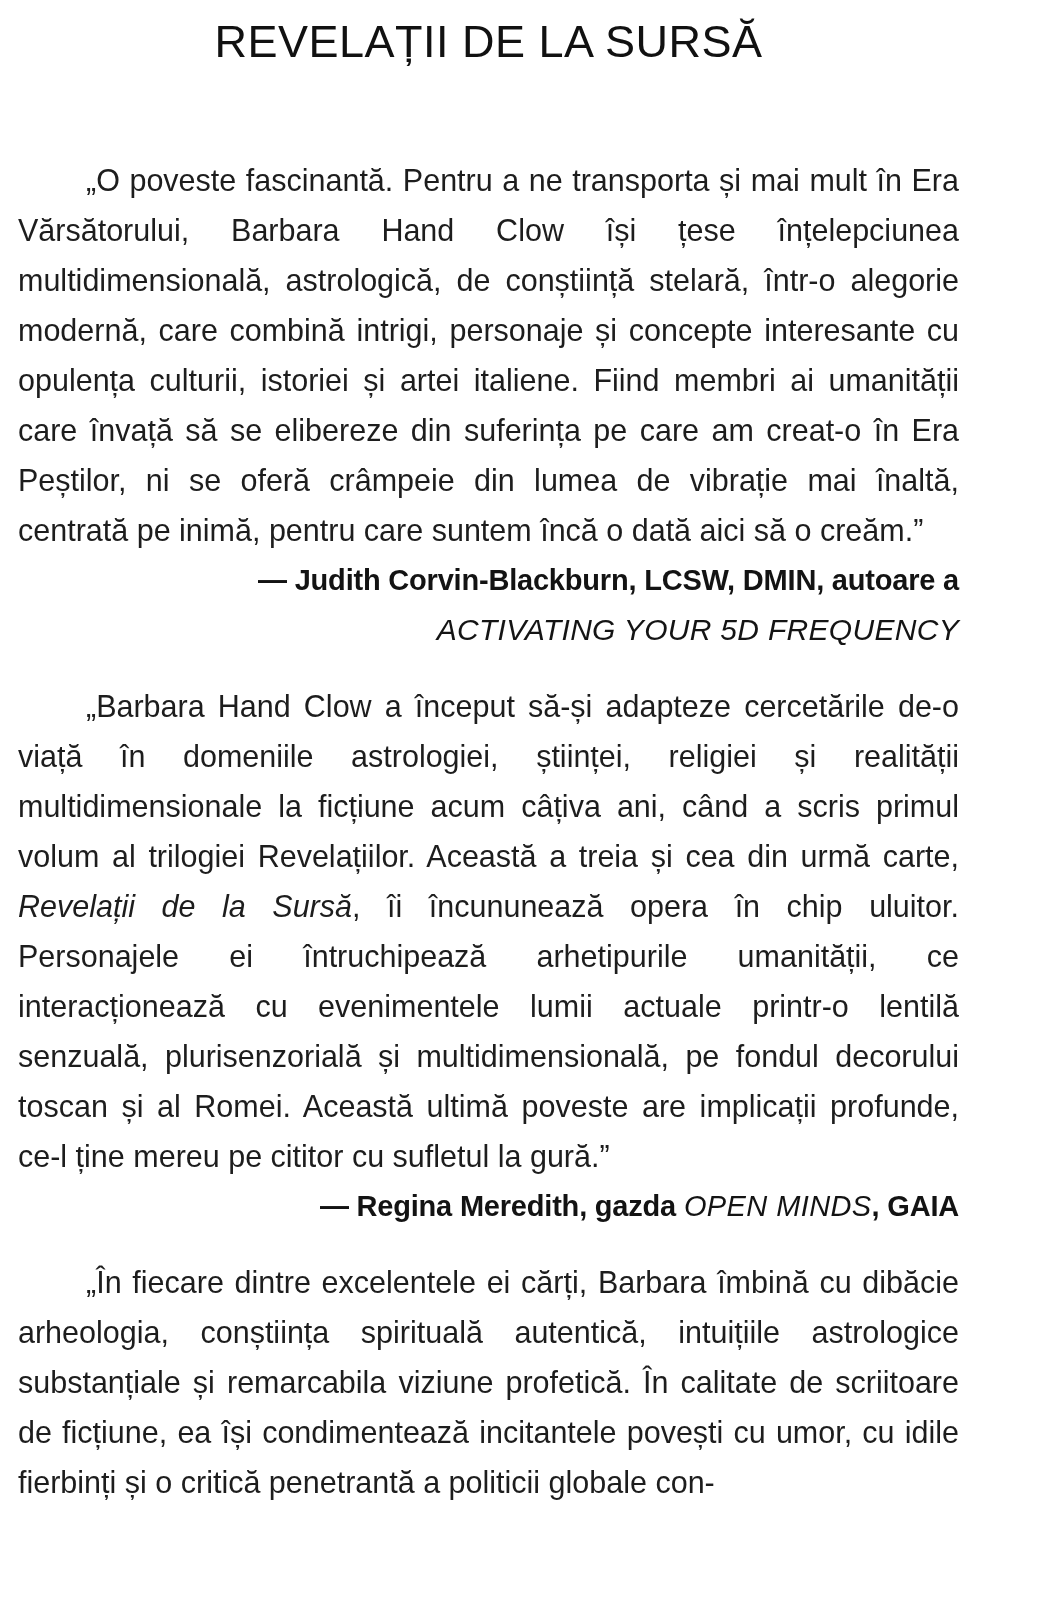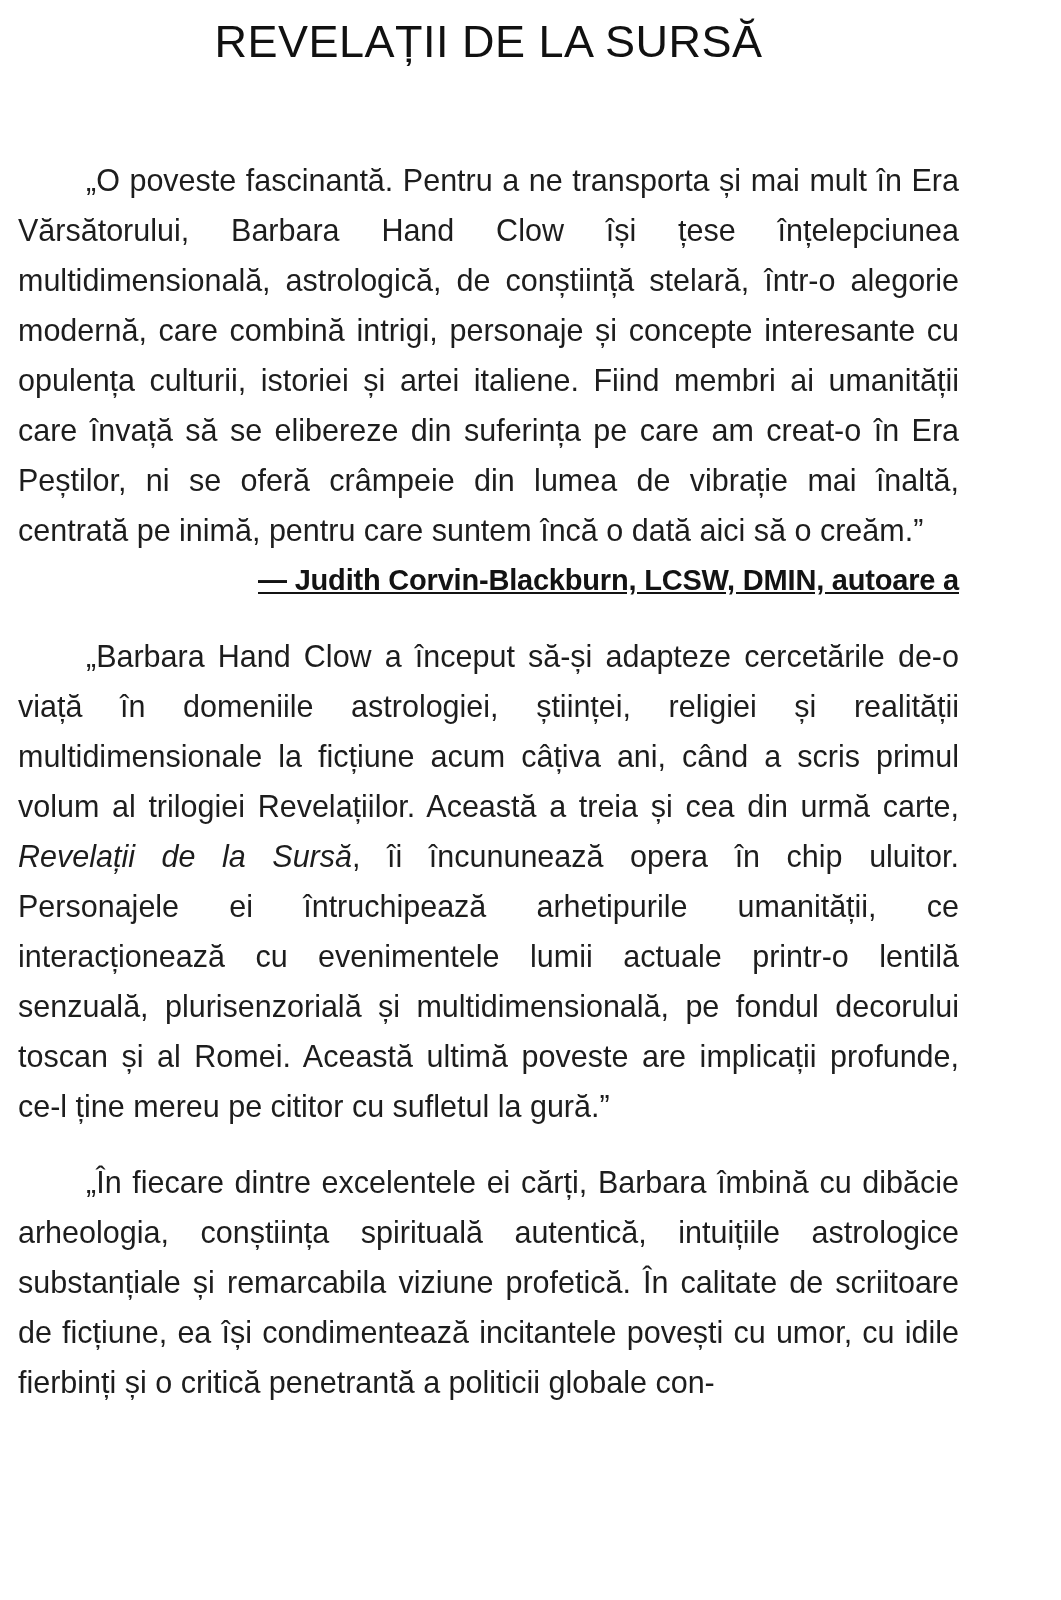--- a/index.html
+++ b/index.html
@@ -61,21 +61,20 @@
 
   .attrib {
     margin: 0;
     padding-right: 42px;
     font-size: 29px;
     line-height: 50px;
     text-align: right;
     font-weight: 700;
     letter-spacing: -0.2px;
     color: #131313;
-    text-decoration: underline;
   }
   .attrib-work {
     margin: 0;
     padding-right: 42px;
     font-size: 30px;
     line-height: 50px;
     text-align: right;
     font-style: italic;
     font-weight: 400;
     letter-spacing: 0.3px;
@@ -101,23 +100,25 @@
 <body>
 
 <div class="page">
 
   <h1 class="page-title">REVELAȚII DE LA SURSĂ</h1>
 
   <p class="blurb first"><span class="indent"></span><span>„O poveste fascinantă. Pentru a ne transporta și mai mult în Era Vărsătorului, Barbara Hand Clow își țese înțelepciunea multidimensională, astrologică, de conștiință stelară, într-o alegorie modernă, care combină intrigi, personaje și concepte interesante cu opulența culturii, istoriei și artei italiene. Fiind membri ai umanității care învață să se elibereze din suferința pe care am creat-o în Era Peștilor, ni se oferă crâmpeie din lumea de vibrație mai înaltă, centrată pe inimă, pentru care suntem încă o dată aici să o creăm.”</span></p>
 
   <p class="attrib">— Judith Corvin-Blackburn, LCSW, DMIN, autoare a</p>
 
+  <p class="attrib-work">ACTIVATING YOUR 5D FREQUENCY</p>
 
   <div class="gap-para"></div>
 
   <p class="blurb"><span class="indent"></span><span>„Barbara Hand Clow a început să-și adapteze cercetările de-o viață în domeniile astrologiei, științei, religiei și realității multidimensionale la ficțiune acum câțiva ani, când a scris primul volum al trilogiei Revelațiilor. Această a treia și cea din urmă carte, </span><span class="work-italic">Revelații de la Sursă</span><span>, îi încununează opera în chip uluitor. Personajele ei întruchipează arhetipurile umanității, ce interacționează cu evenimentele lumii actuale printr-o lentilă senzuală, plurisenzorială și multidimensională, pe fondul decorului toscan și al Romei. Această ultimă poveste are implicații profunde, ce-l ține mereu pe cititor cu sufletul la gură.”</span></p>
 
+  <p class="attrib"><span>— Regina Meredith, gazda </span><span class="plain-italic">OPEN MINDS</span><span>, GAIA</span></p>
 
   <div class="gap-after-attrib"></div>
 
   <p class="blurb"><span class="indent"></span><span>„În fiecare dintre excelentele ei cărți, Barbara îmbină cu dibăcie arheologia, conștiința spirituală autentică, intuițiile astrologice substanțiale și remarcabila viziune profetică. În calitate de scriitoare de ficțiune, ea își condimentează incitantele povești cu umor, cu idile fierbinți și o critică penetrantă a politicii globale con-</span></p>
 
 </div>
 
 </body></html>

